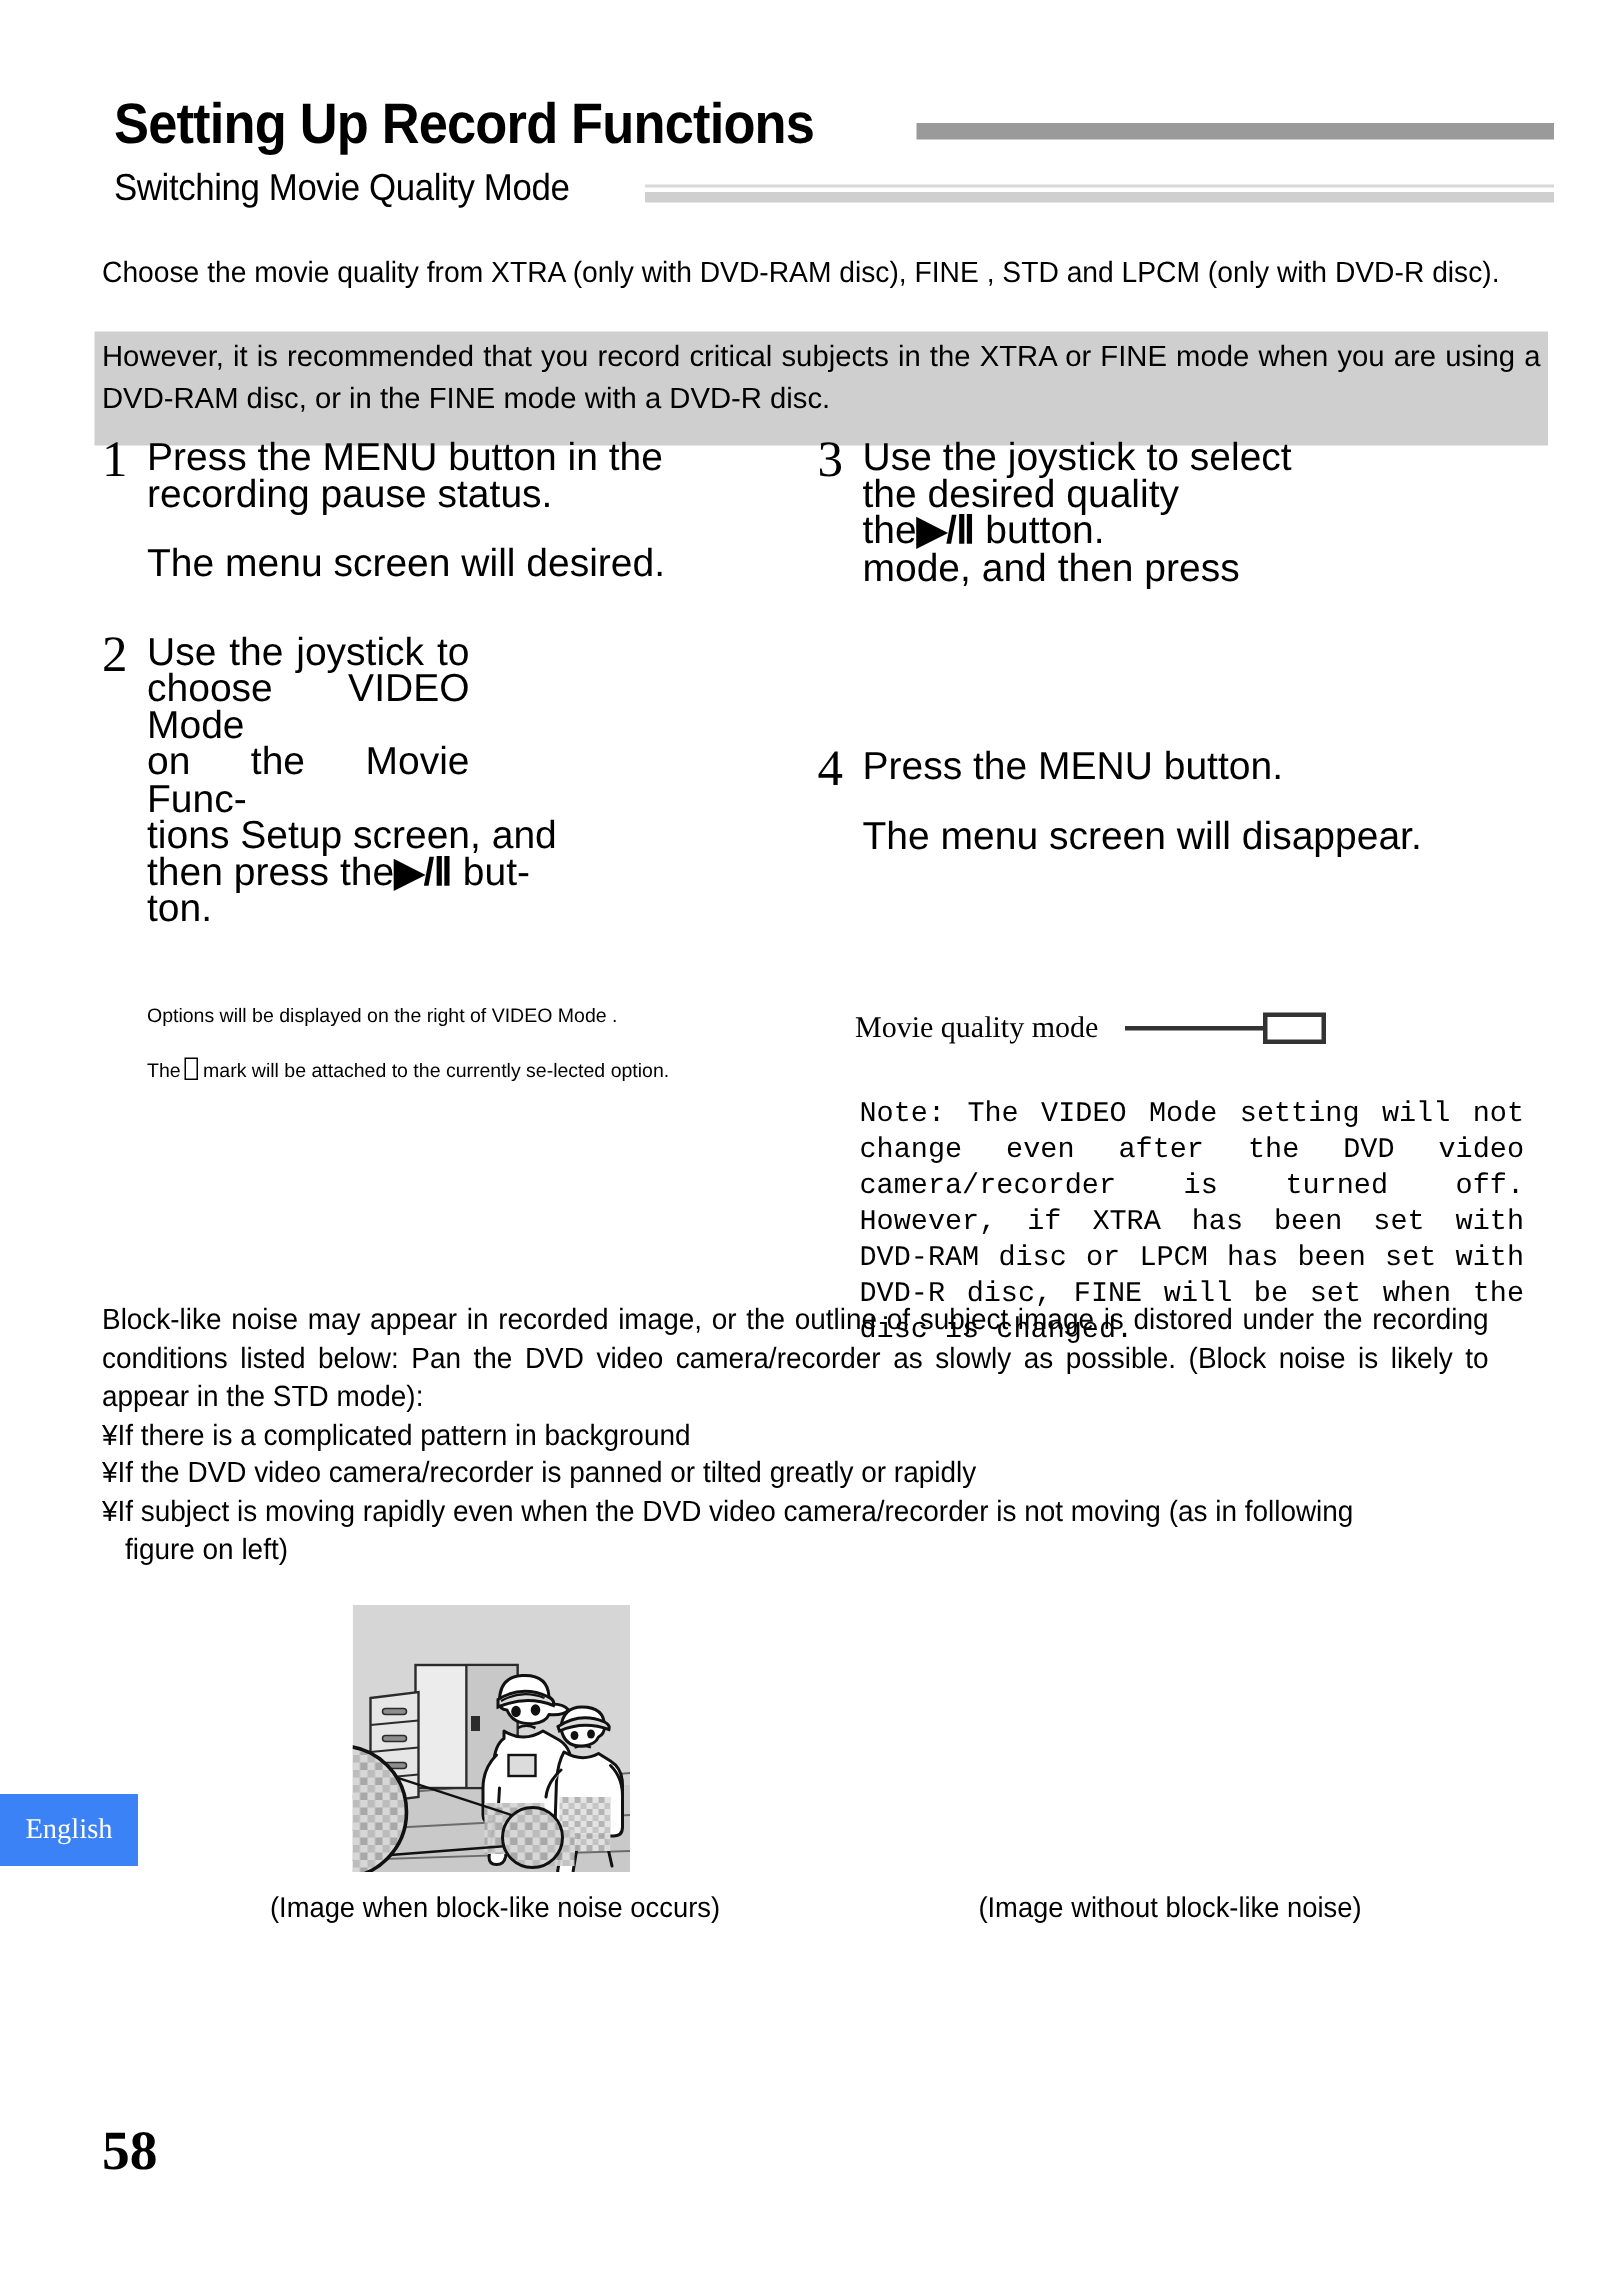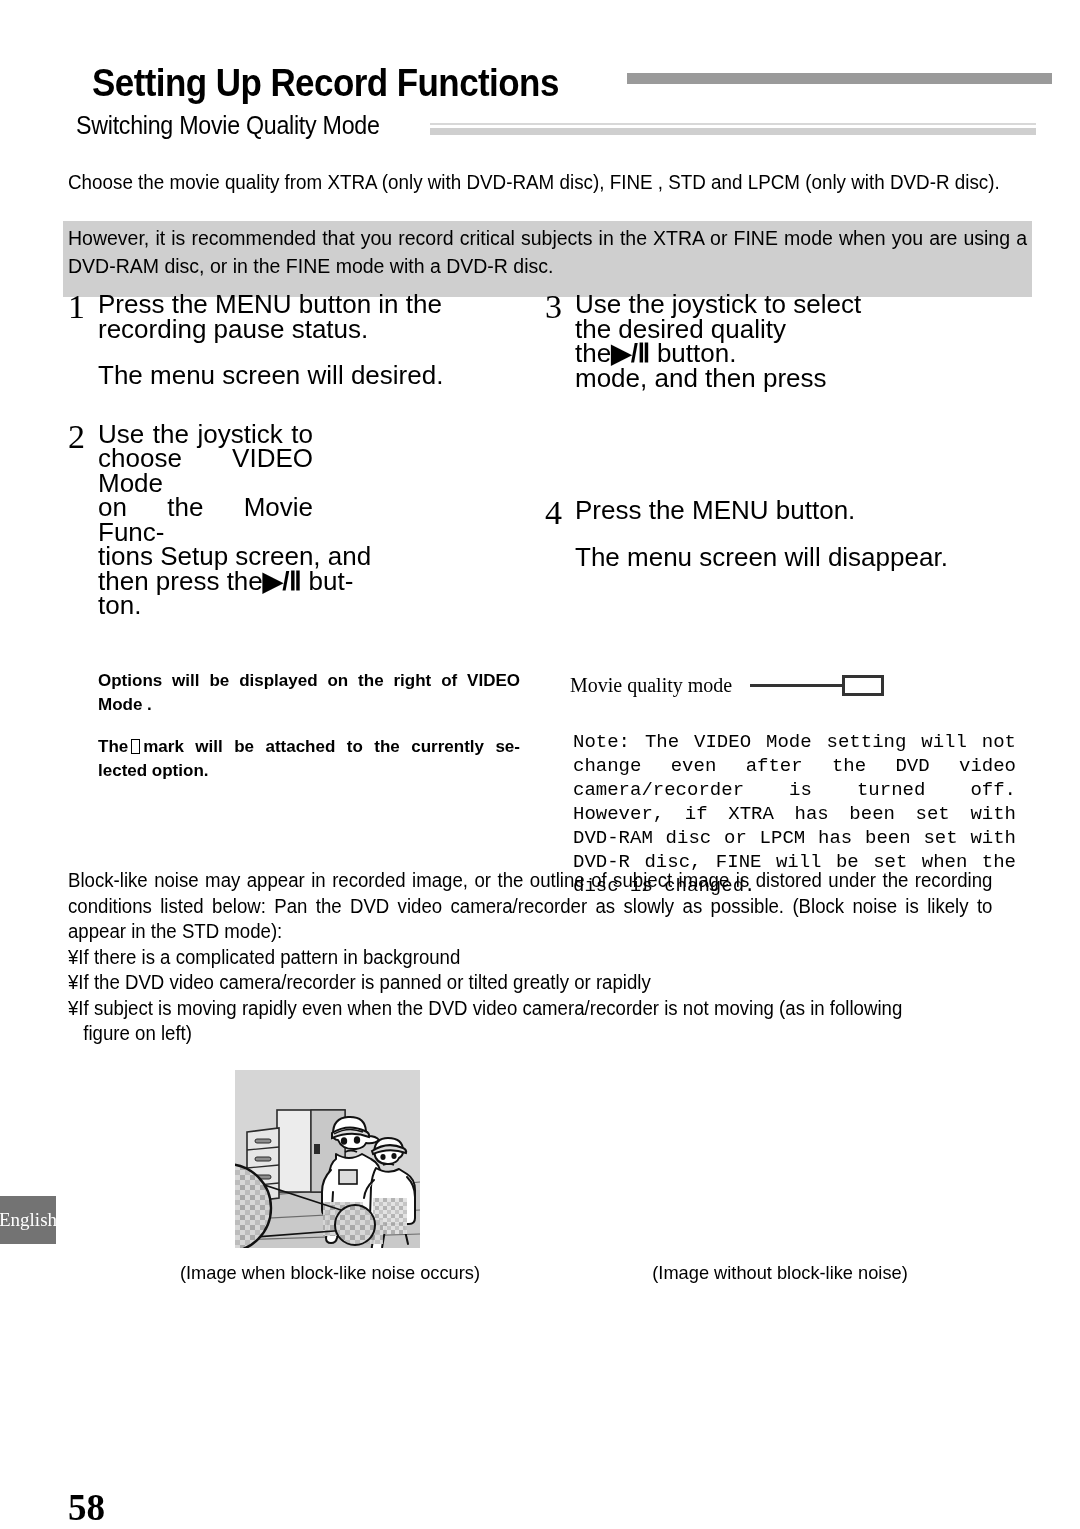--- a/index.html
+++ b/index.html
@@ -38,22 +38,21 @@
   }
   .badge-ram { background: #7d7d7d; }
   .badge-r   { background: #6e6e6e; padding-left: 26px; padding-right: 26px;}
 
   
   .h1-row {
     position: absolute;
     left: 76px; top: 64px;
     width: 960px;
     display: flex;
-    align-items: center;
-    margin-left: 16px;
+    align-items: flex-end;
   }
   .h1 {
     font-size: 38px;
     font-weight: bold;
     line-height: 1;
     letter-spacing: -0.6px;
     transform: scaleX(0.92);
     transform-origin: left bottom;
     white-space: nowrap;
   }
@@ -135,25 +134,24 @@
     line-height: 24.5px;
     flex: 1;
   }
   .step-body p { margin: 0; }
   .sp-justify { text-align: justify; text-align-last: left; }
   .gap-sm { height: 22px; }
   .gap-md { height: 34px; }
   .gap-xl { height: 108px; }
 
   .note-para {
-    font-size: 17px;
+    font-size: 13px;
     line-height: 24.5px;
     text-align: justify;
     text-align-last: left;
-    font-weight: bold;
   }
   .sel-mark {
     display: inline-block;
     width: 9px; height: 15px;
     border: 1.5px solid #000;
     vertical-align: -2px;
     margin: 0 3px;
     box-sizing: border-box;
   }
   .ppbtn { font-weight: bold; letter-spacing: -0.5px; }
@@ -233,34 +231,34 @@
     text-align: center;
     font-size: 19px;
     transform: scaleX(0.96);
     transform-origin: center top;
   }
 
   
   .lang-tab {
     position: absolute;
     left: 0; top: 1196px;
-    width: 56px; height: 48px;
-    background: #737373;
+    width: 92px; height: 48px;
+    background: #3b82f6;
     color: #ffffff;
     font-family: "Liberation Serif", serif;
     font-size: 19px;
     display: flex;
     align-items: center;
     justify-content: center;
   }
 
   
   .page-num {
     position: absolute;
-    left: 68px; top: 1489px;
+    left: 68px; top: 1416px;
     font-family: "Liberation Serif", serif;
     font-weight: bold;
     font-size: 37px;
     line-height: 1;
   }
 </style>
 </head>
 <body>
 
 <div class="page">

